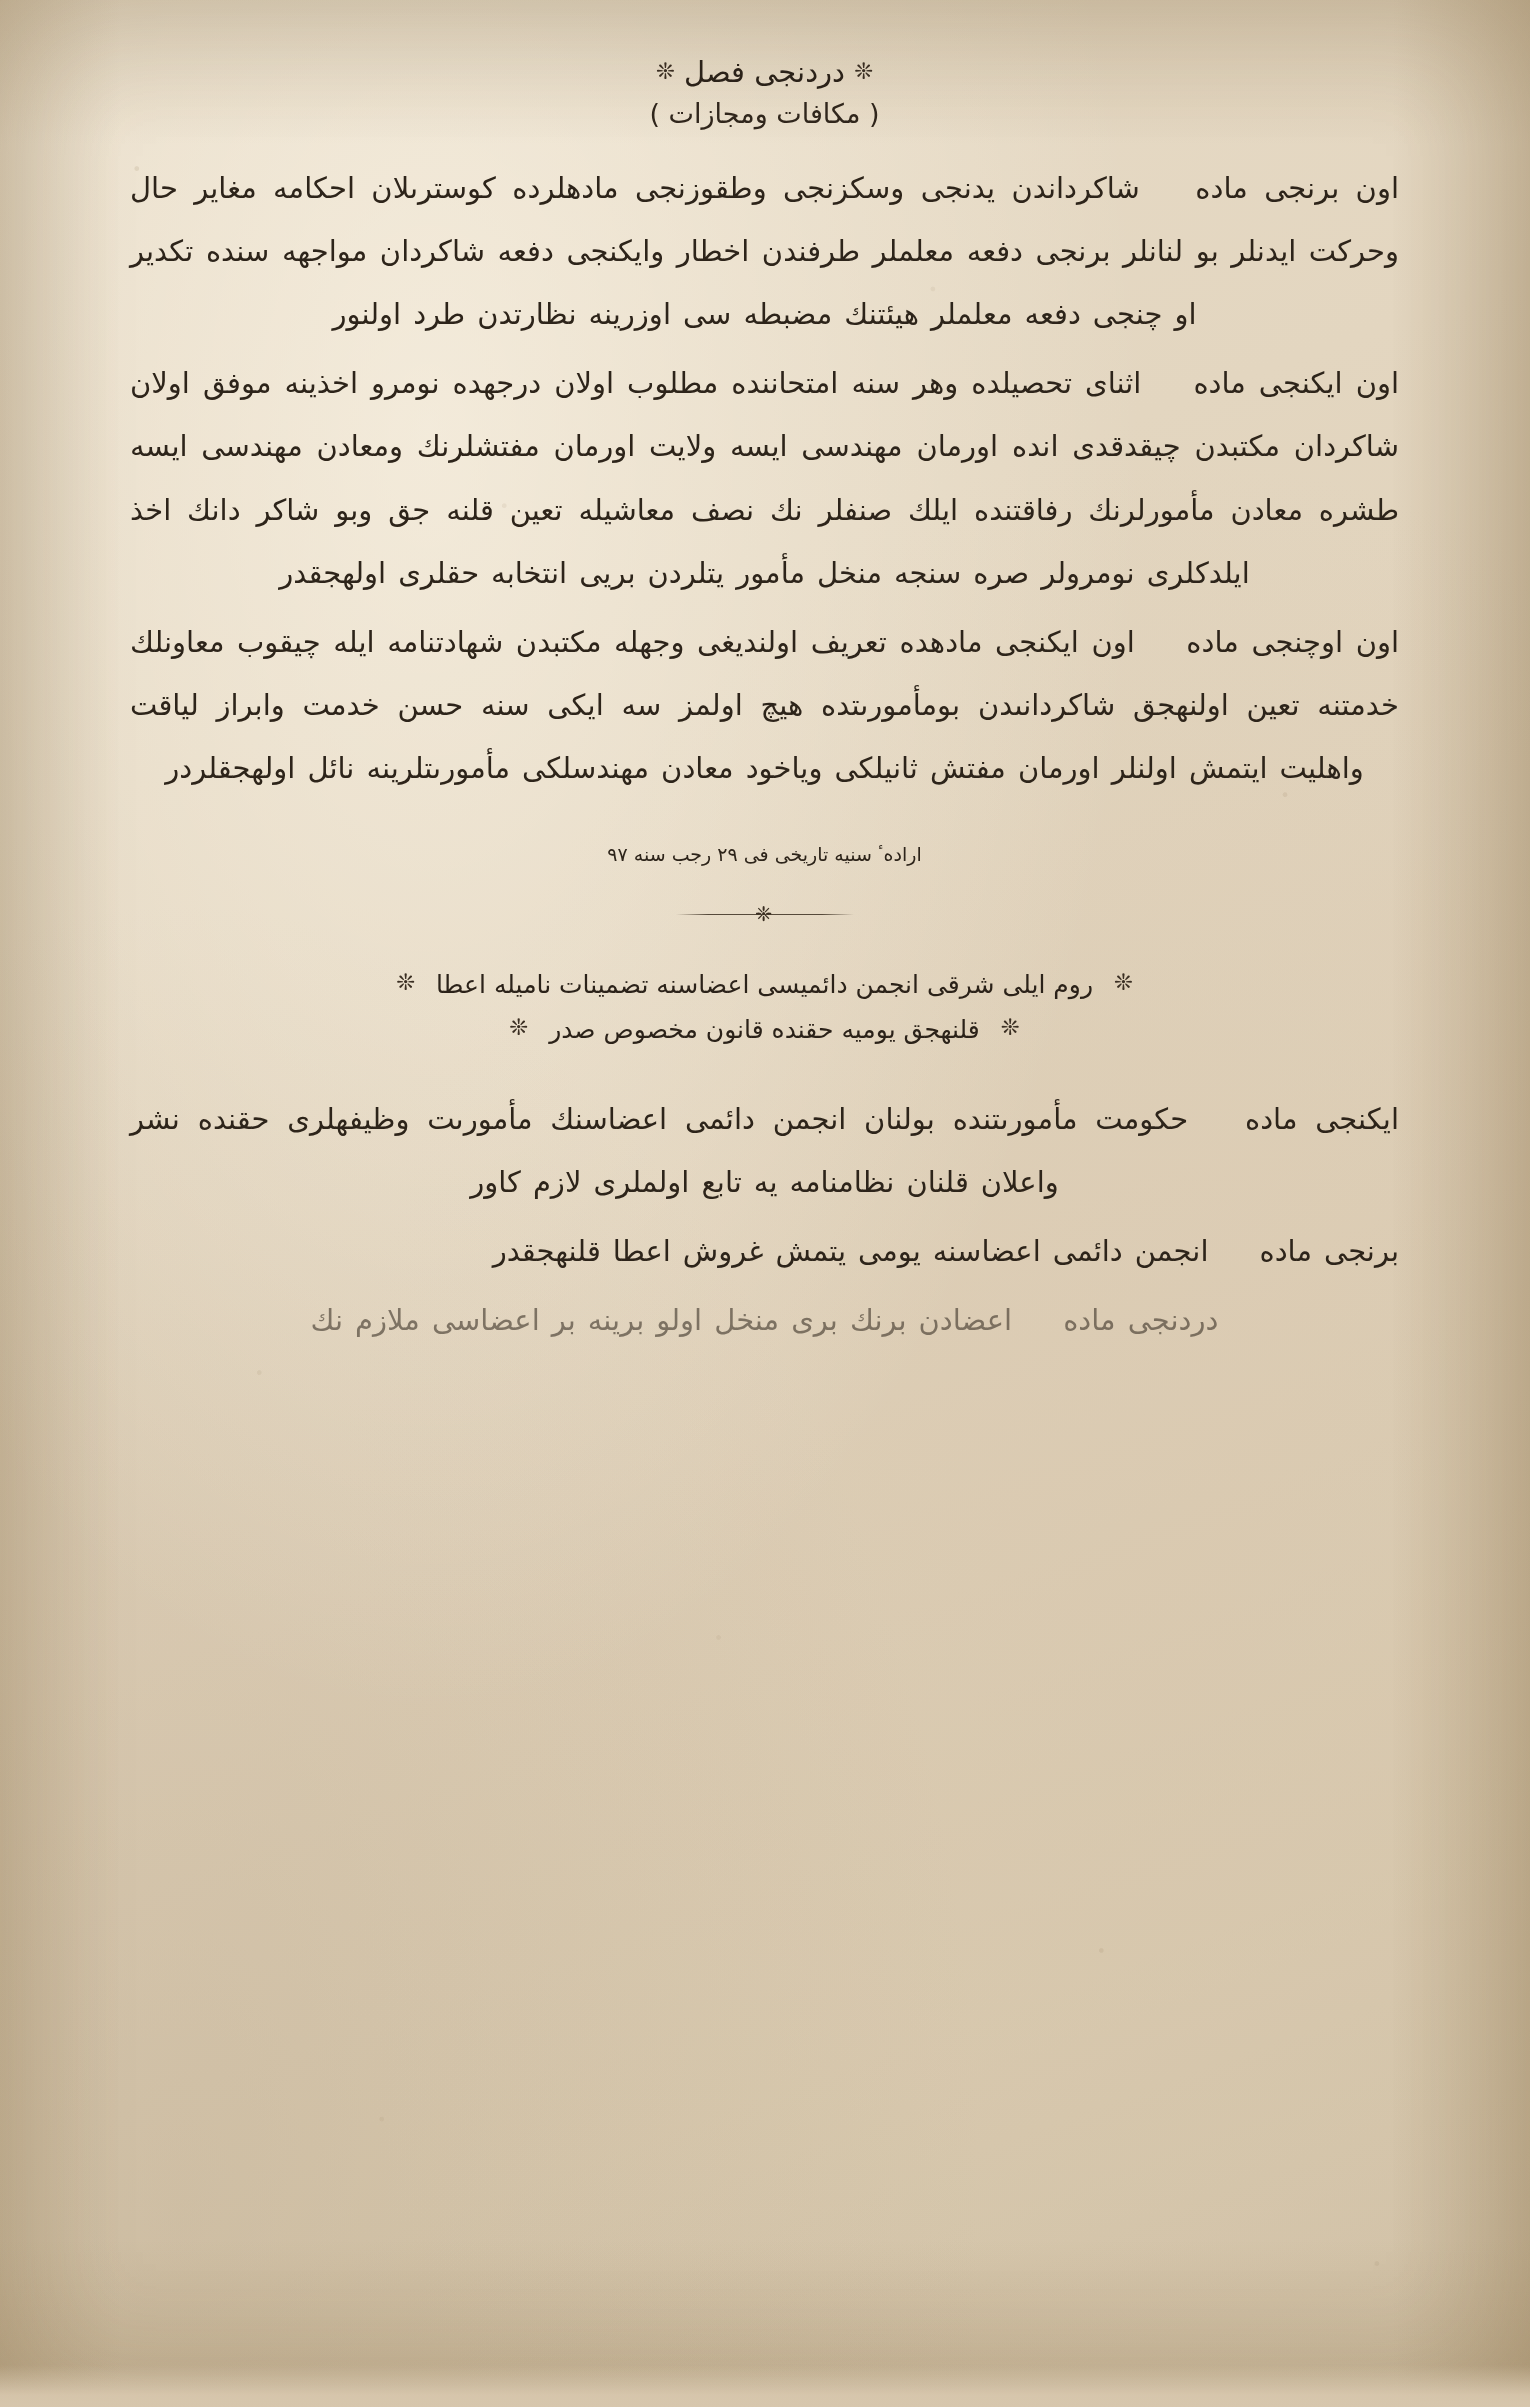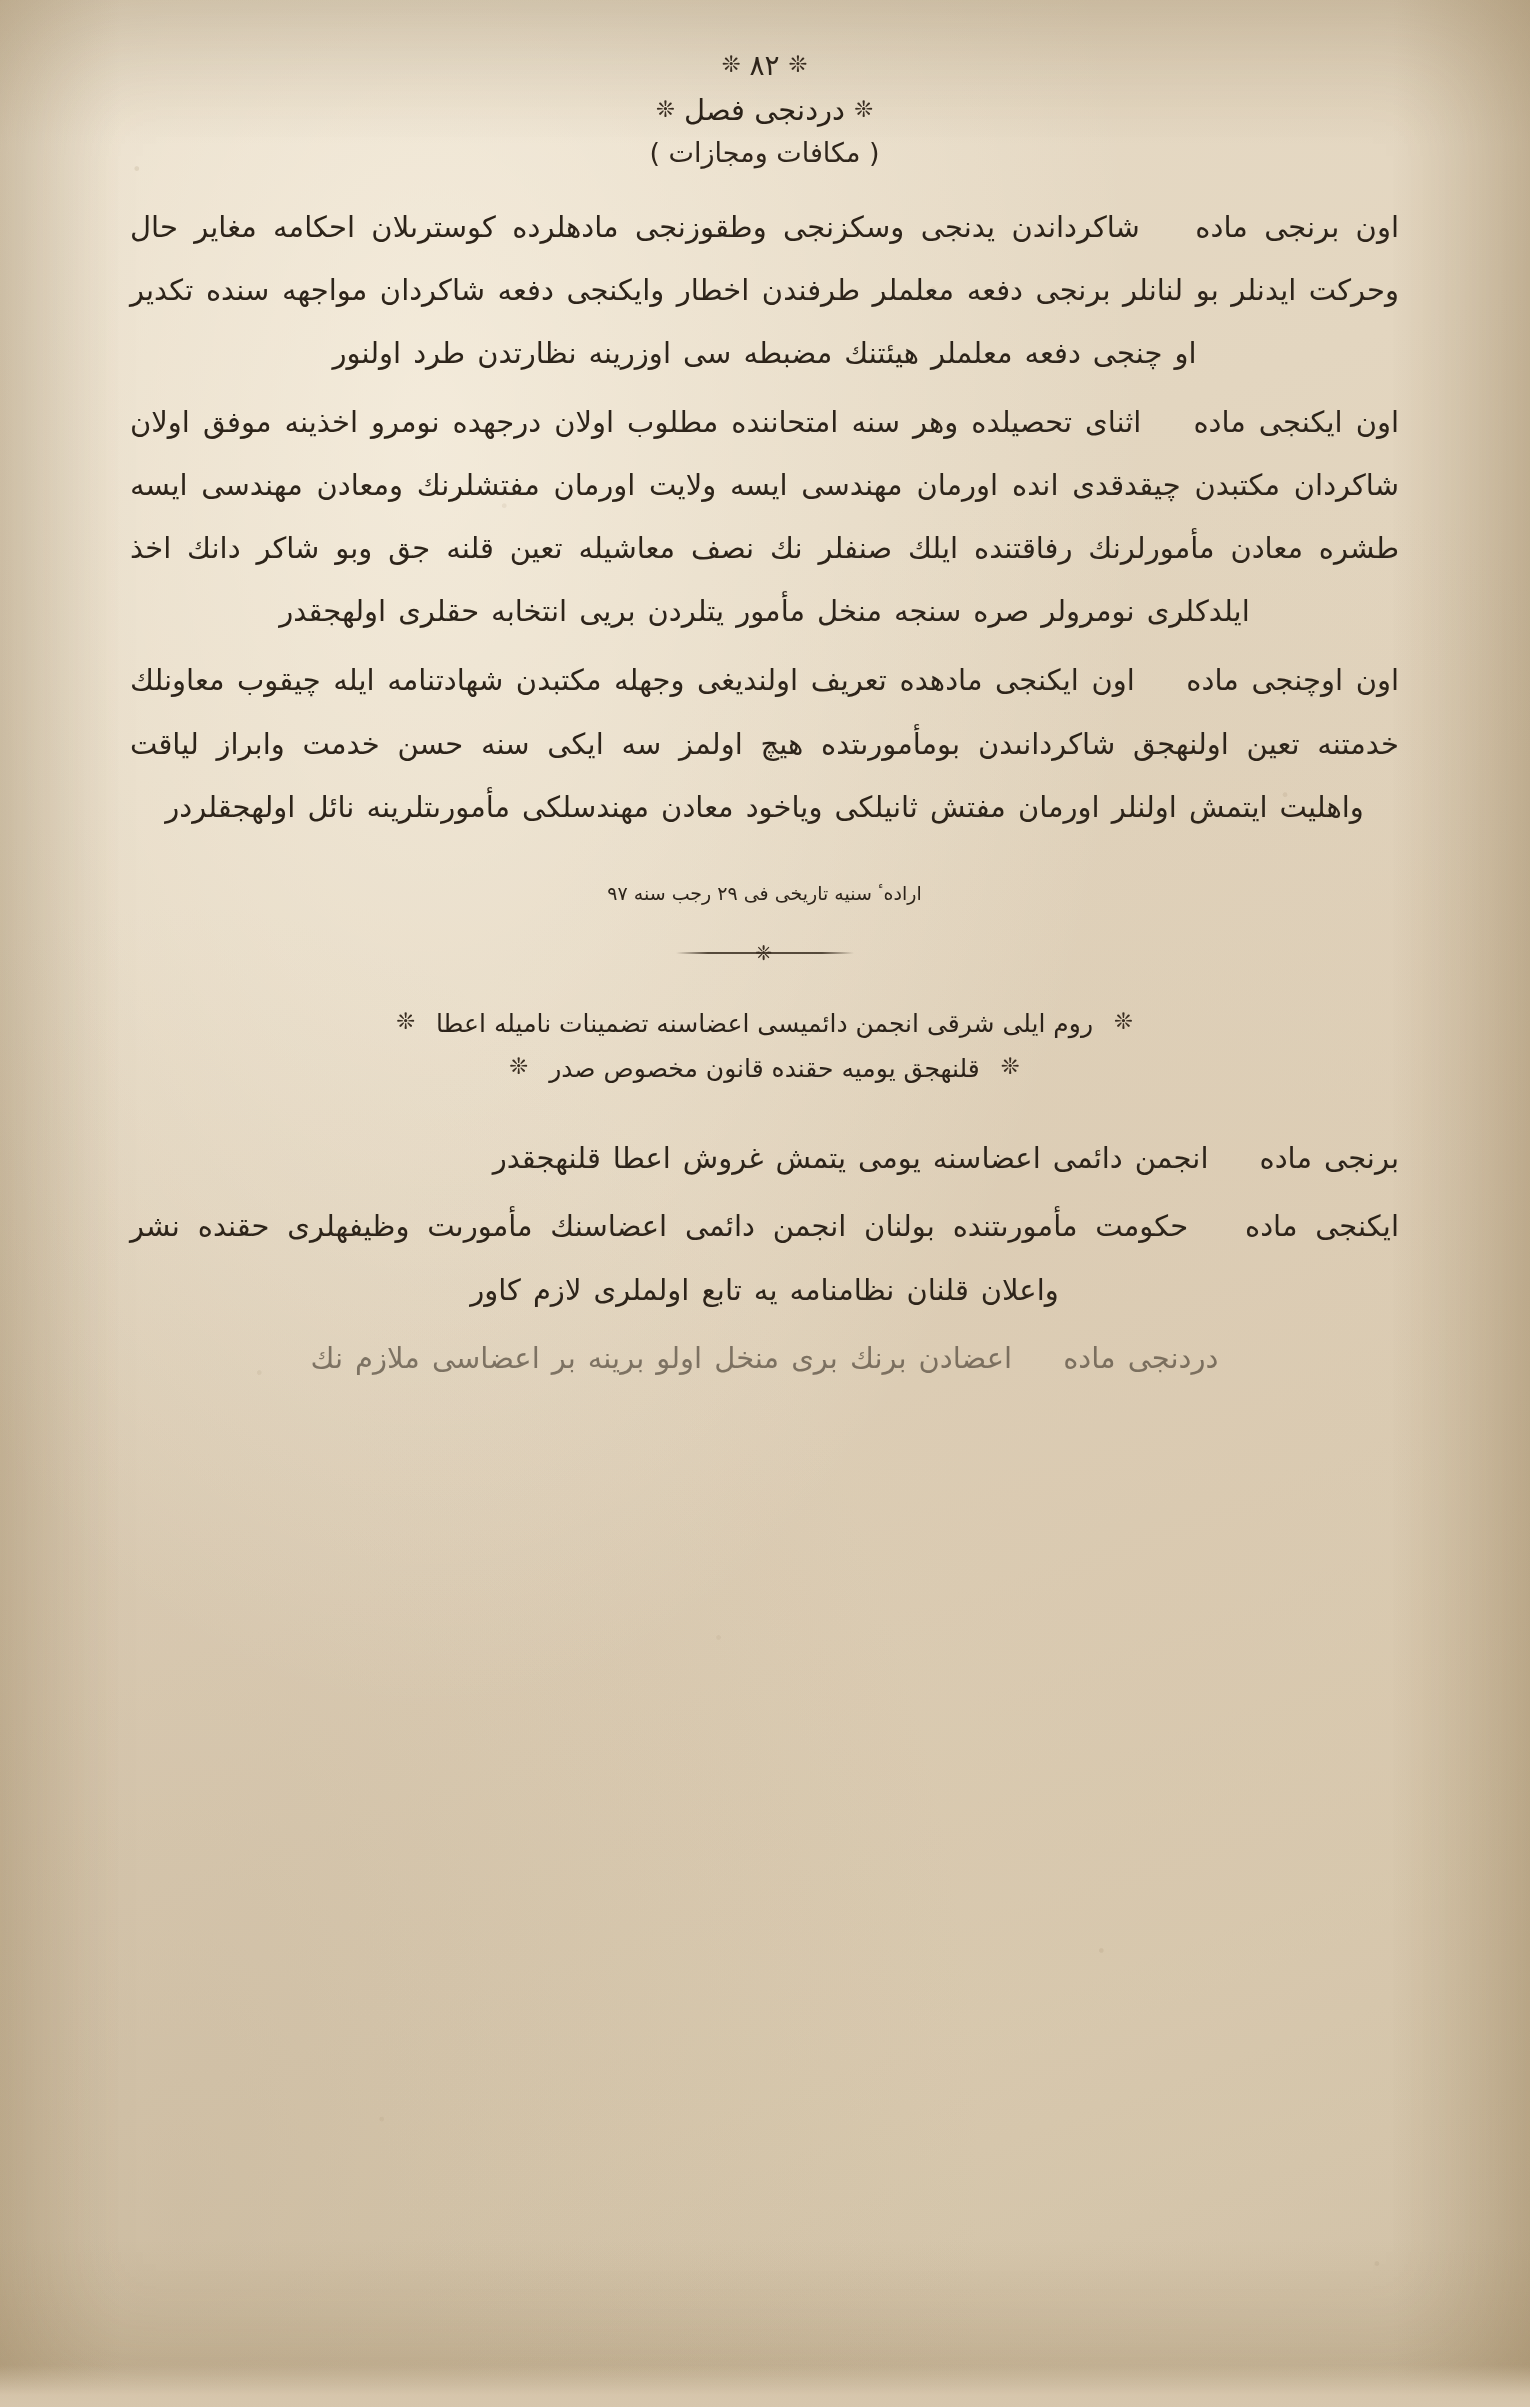--- a/index.html
+++ b/index.html
@@ -151,25 +151,20 @@
 </style>
 </head>
 <body>
 
 <div class="page">
   <div class="grain"></div>
   <div class="edge-shade"></div>
 
   <div class="content">
 
-    <div class="page-number-line">
-      <span class="floret">❊</span>
-      <span>٨٢</span>
-      <span class="floret">❊</span>
-    </div>
 
     <div class="section-title">
       <span class="floret">❊</span>
       <span>دردنجى فصل</span>
       <span class="floret">❊</span>
     </div>
 
     <div class="section-subtitle">( مكافات ومجازات )</div>
 
     <p class="para">
@@ -200,30 +195,30 @@
       <span>روم ايلى شرقى انجمن دائميسى اعضاسنه تضمينات ناميله اعطا</span>
       <span class="floret">❊</span>
     </div>
 
     <div class="head3">
       <span class="floret">❊</span>
       <span>قلنهجق يوميه حقنده قانون مخصوص صدر</span>
       <span class="floret">❊</span>
     </div>
 
+    <p class="para">
+      <span class="lead">ايكنجى ماده</span>
+      <span>حكومت مأمورىتنده بولنان انجمن دائمى اعضاسنك مأمورىت وظيفهلرى حقنده نشر واعلان قلنان نظامنامه يه تابع اولملرى لازم كاور</span>
+    </p>
+
     <p class="para last-right">
       <span class="lead">برنجى ماده</span>
       <span>انجمن دائمى اعضاسنه يومى يتمش غروش اعطا قلنهجقدر</span>
     </p>
 
-    <p class="para">
-      <span class="lead">ايكنجى ماده</span>
-      <span>حكومت مأمورىتنده بولنان انجمن دائمى اعضاسنك مأمورىت وظيفهلرى حقنده نشر واعلان قلنان نظامنامه يه تابع اولملرى لازم كاور</span>
-    </p>
-
 
     <p class="para fade-last">
       <span class="lead">دردنجى ماده</span>
       <span>اعضادن برنك برى منخل اولو برينه بر اعضاسى ملازم نك</span>
     </p>
 
   </div>
 
   <div class="cut"></div>
 </div>

